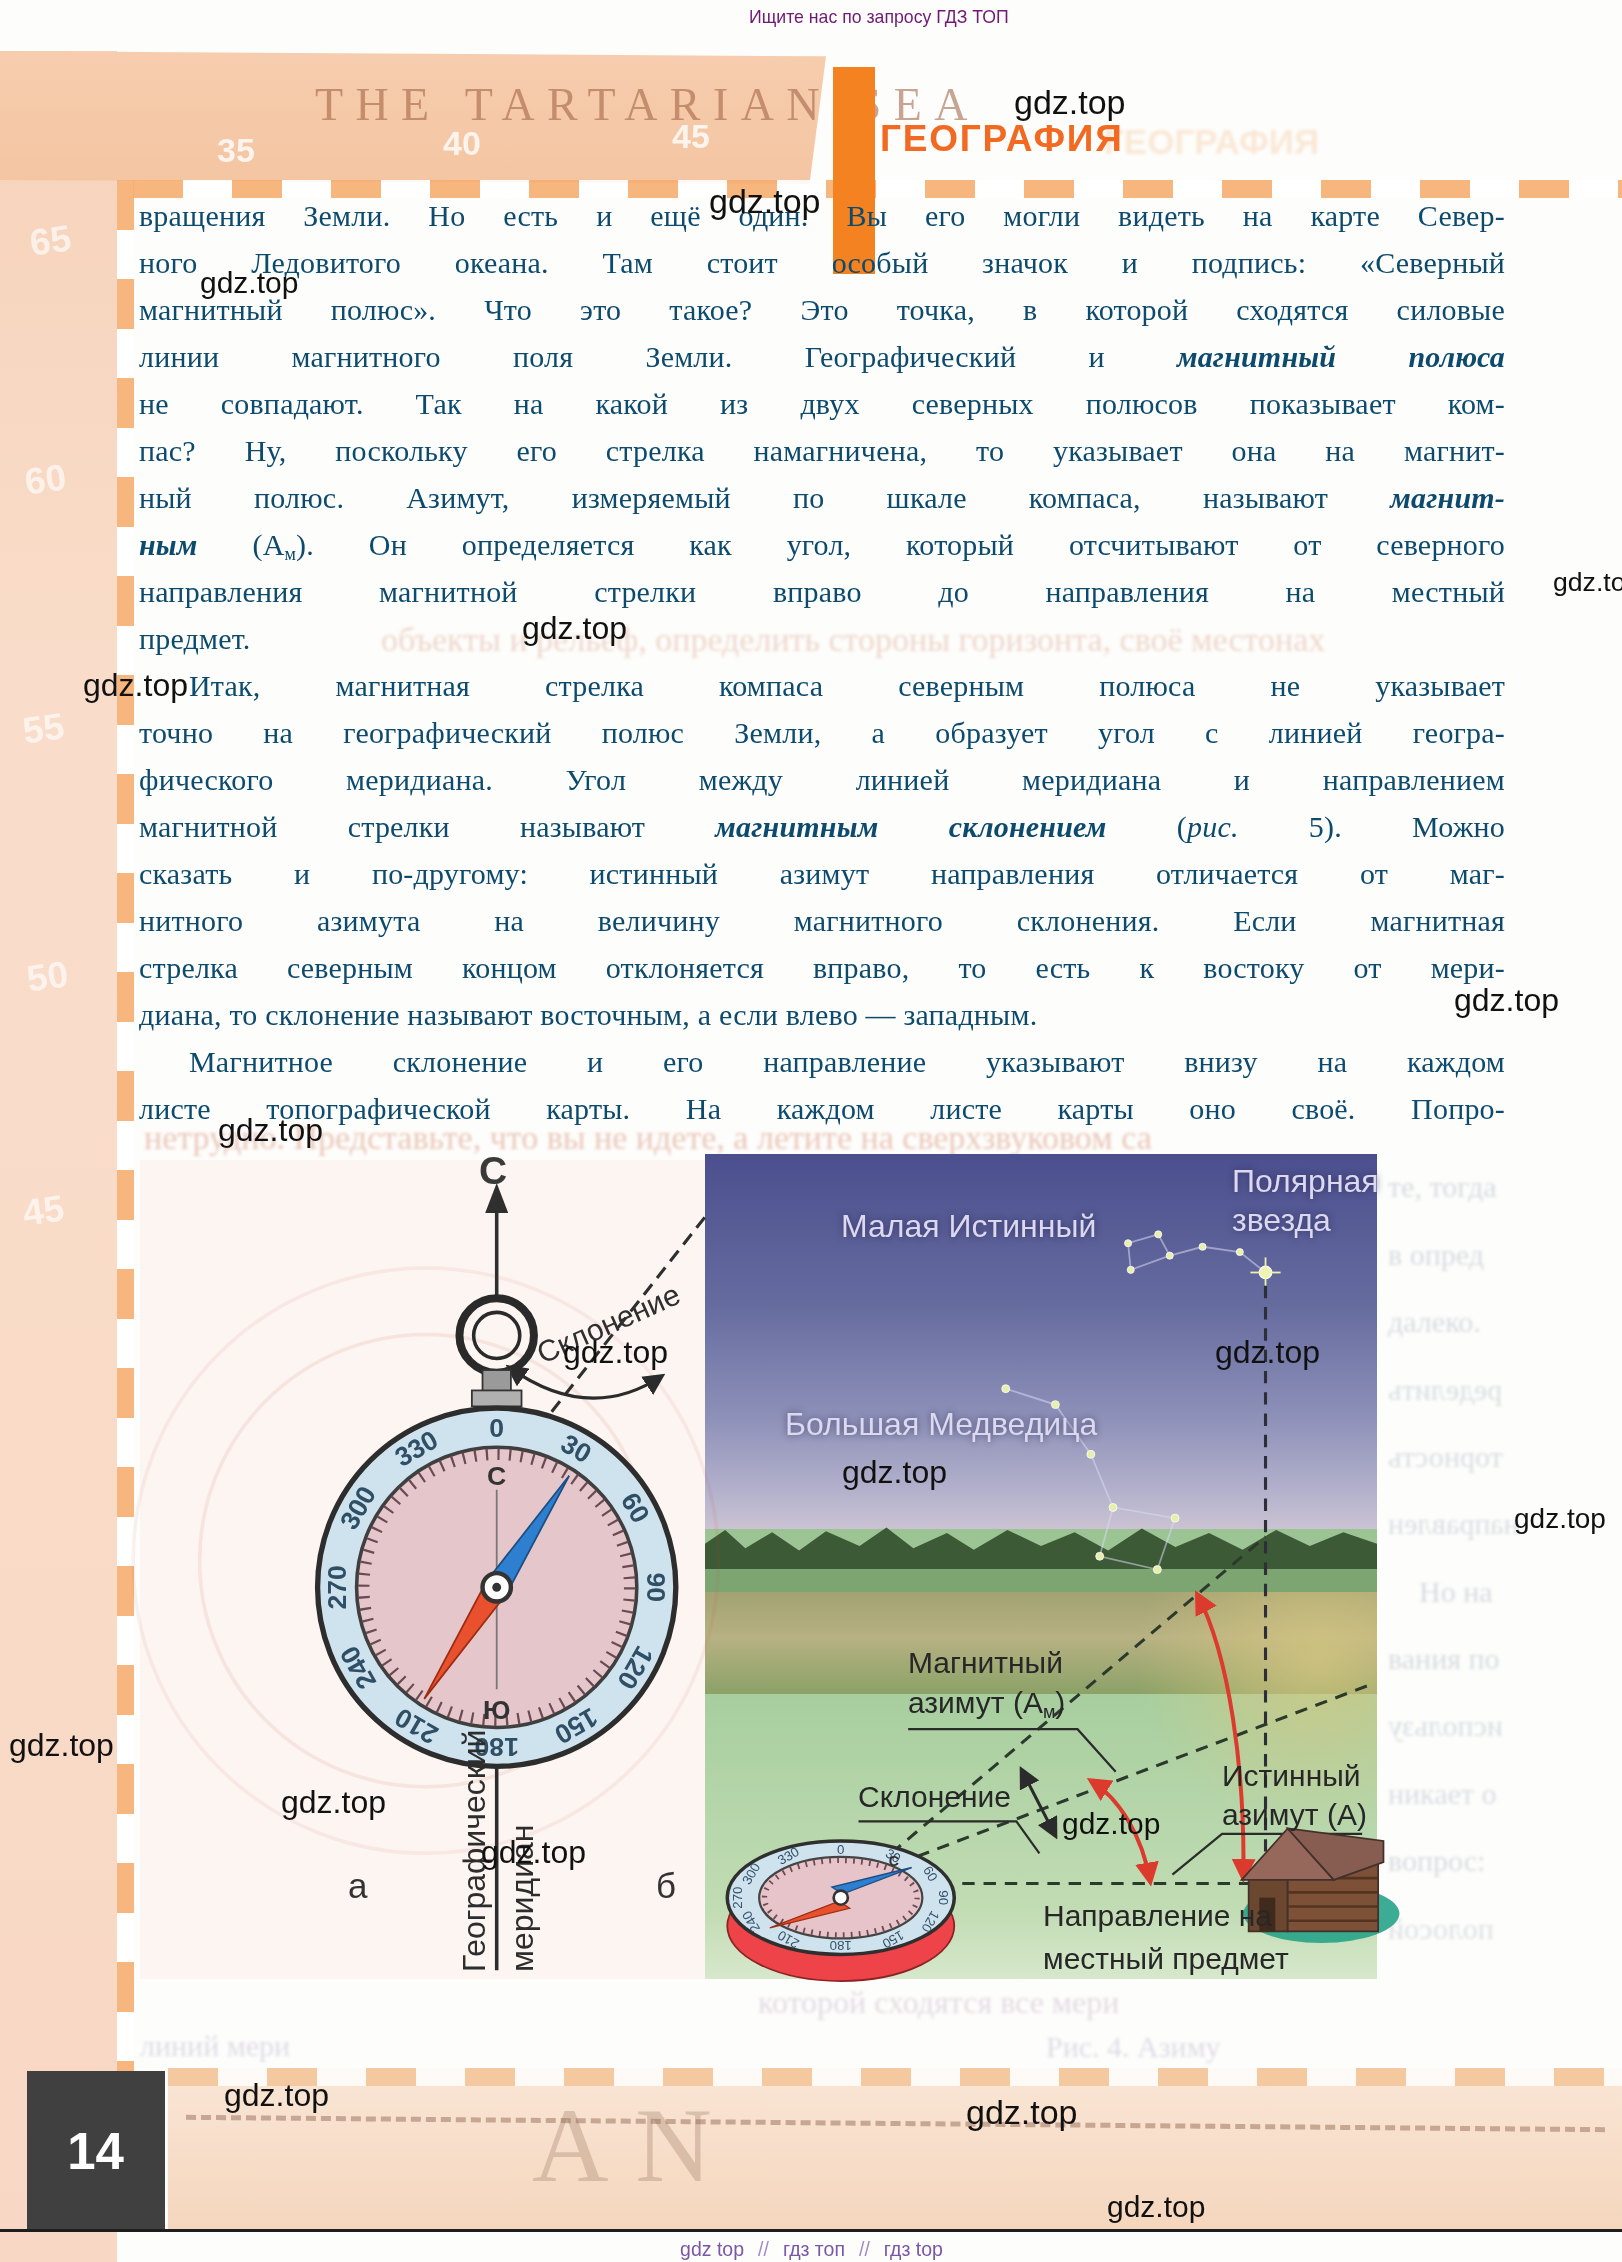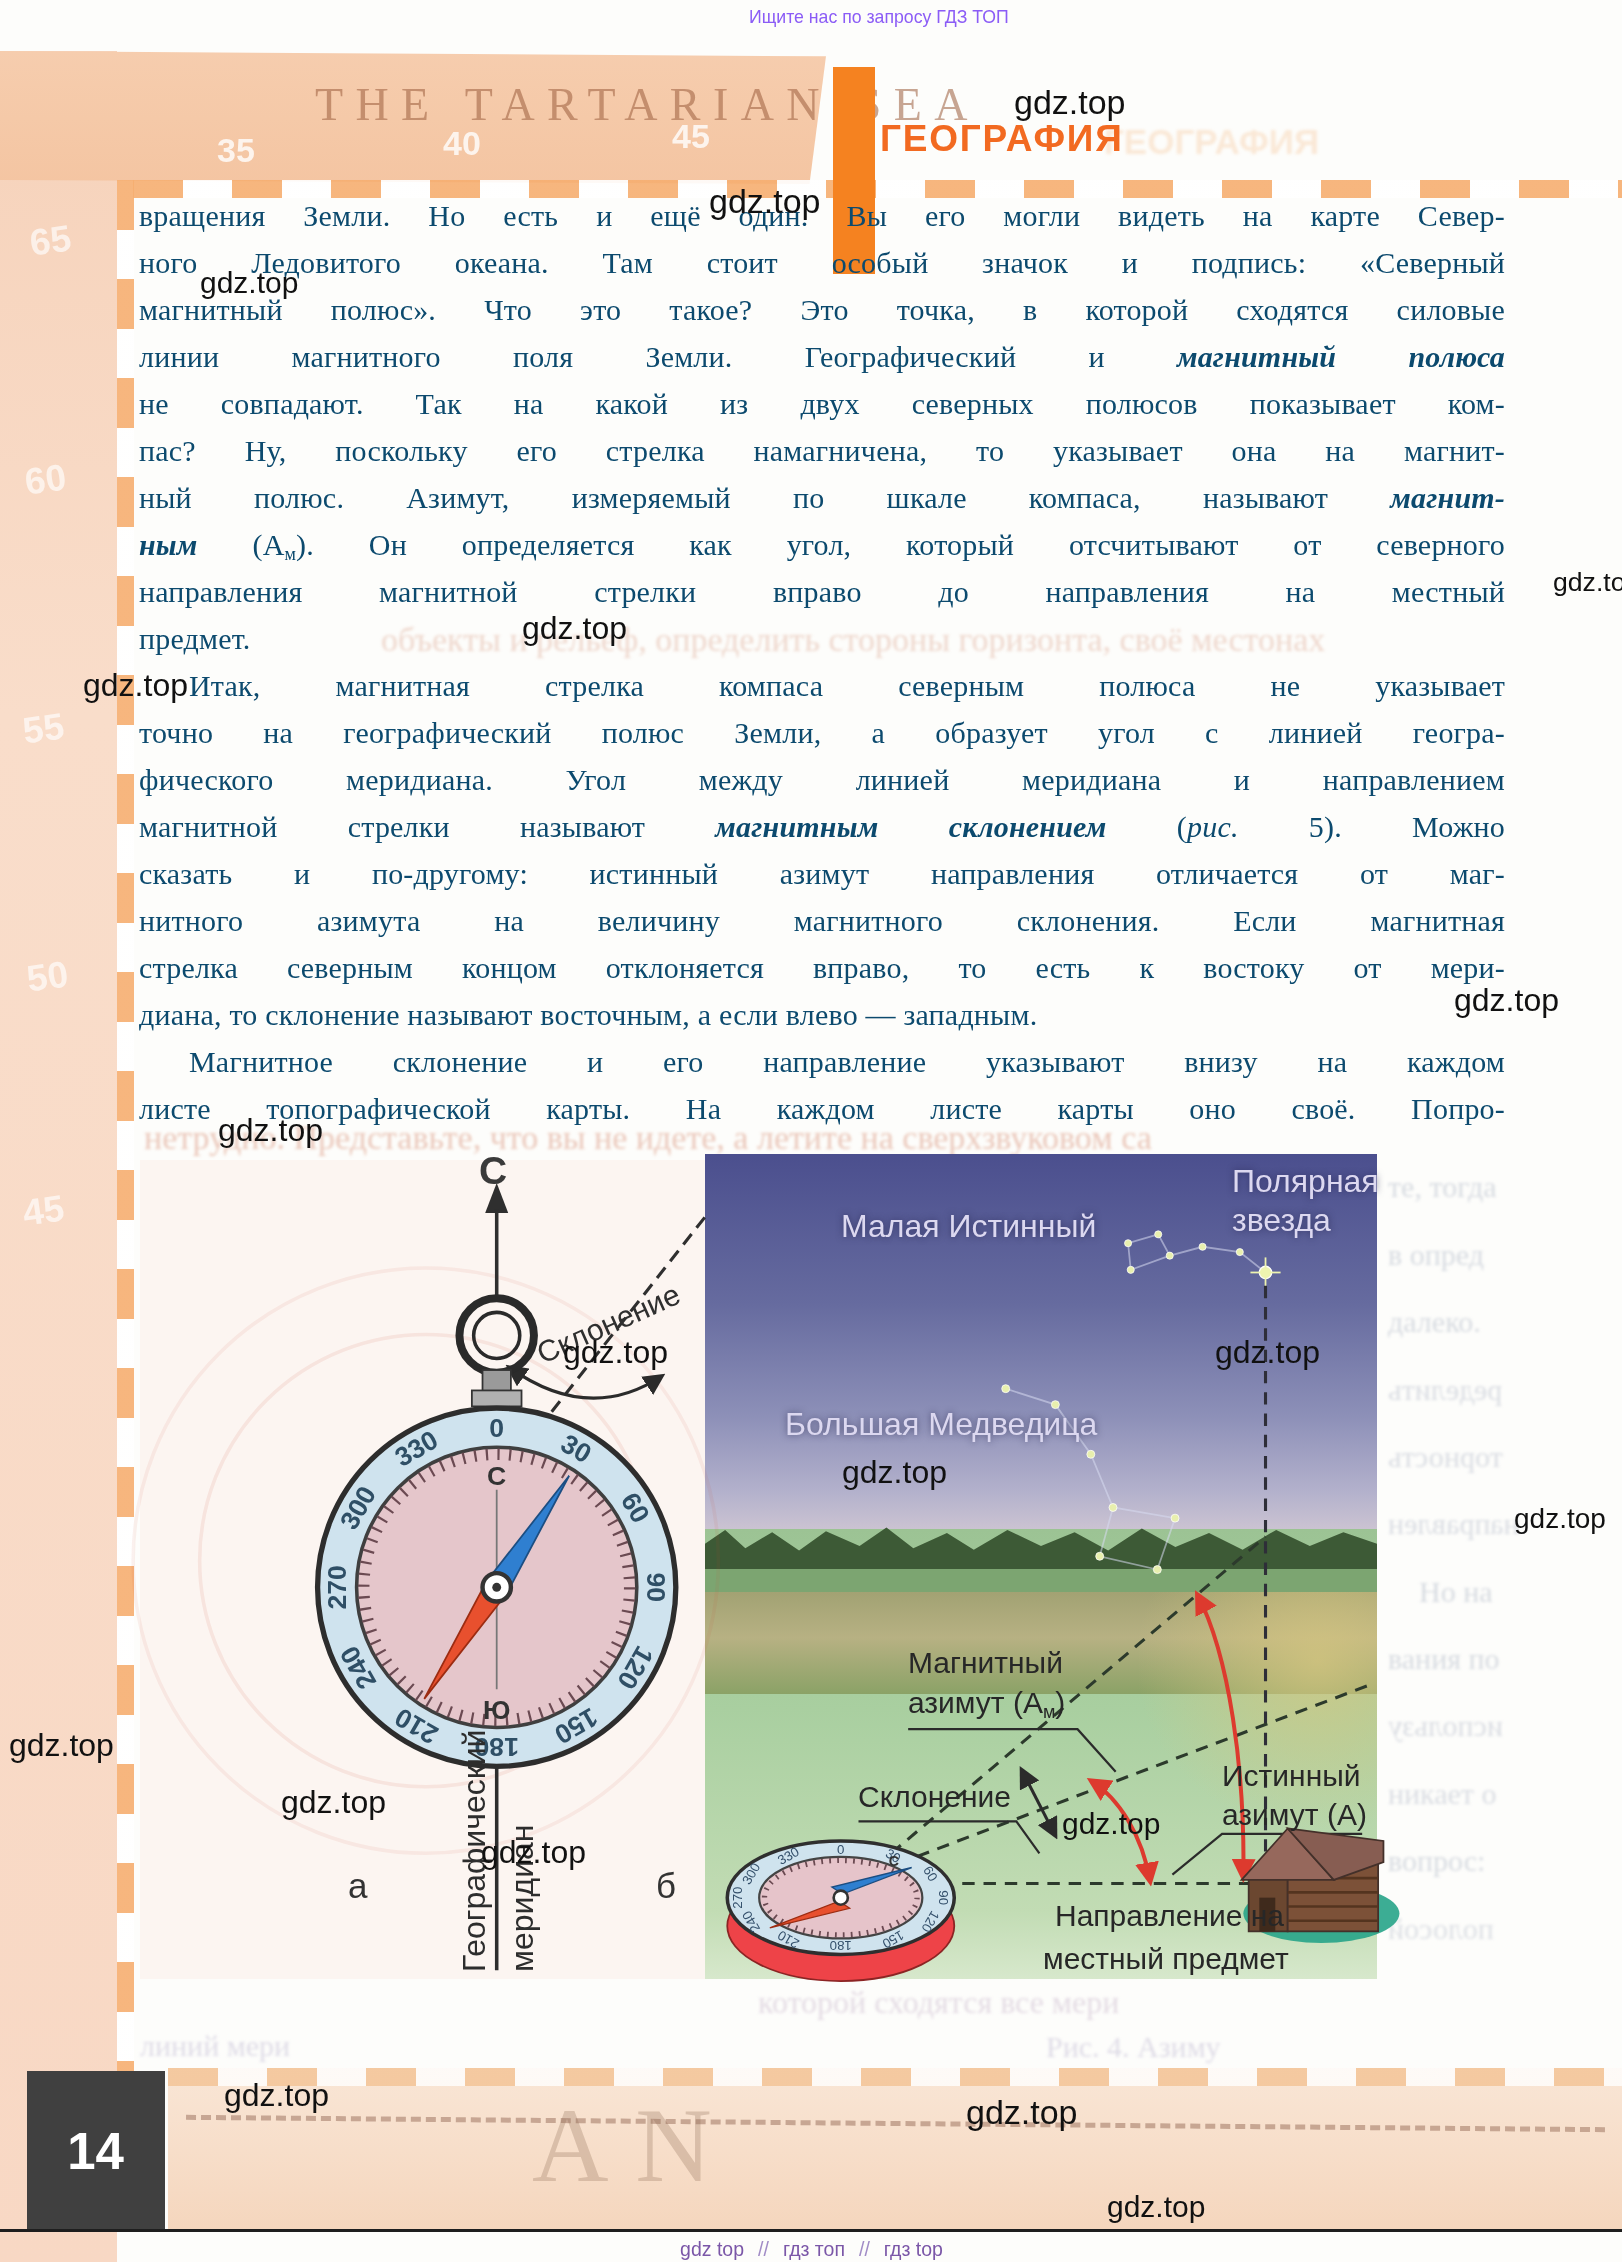--- a/index.html
+++ b/index.html
@@ -14,21 +14,21 @@
              letter-spacing:12.4px;color:rgba(155,92,60,.55);z-index:2;white-space:nowrap;}
   .map-num{color:rgba(255,255,255,.8);font-size:34px;font-weight:bold;z-index:2;}
   .lm-num{color:rgba(255,255,255,.65);font-size:37px;font-weight:bold;z-index:2;transform:rotate(-8deg);}
   #chk-top{left:133px;top:180px;width:1490px;height:17.7px;z-index:2;opacity:.9;
     background:repeating-linear-gradient(90deg,#f6ae70 0 50px,#fff 50px 99px);}
   #chk-left{left:117px;top:180px;width:17px;height:1906px;z-index:2;opacity:.9;
     background:repeating-linear-gradient(180deg,#f6ae70 0 50px,#fff 50px 99px);}
   #orange-bar{left:833px;top:67px;width:42px;height:207px;background:#f58220;z-index:2;}
   #subject{left:880px;top:118px;font-size:37px;font-weight:bold;letter-spacing:1.8px;color:#f26a21;z-index:3;}
   #subject-ghost{left:1104px;top:122px;font-size:35px;font-weight:bold;color:rgba(242,150,70,.20);filter:blur(1.8px);z-index:2;}
-  #promo{left:749px;top:7px;font-size:17.7px;color:#8b5cf6;z-index:9;}
+  #promo{left:749px;top:7px;font-size:17.7px;color:#701a75;z-index:9;}
   
   #body-text{left:139px;top:192px;width:1366px;z-index:4;font-family:"Liberation Serif",serif;
              font-size:30px;line-height:47px;color:#0c4a6e;letter-spacing:0.2px;}
   .line{text-align:justify;text-align-last:justify;height:47px;white-space:nowrap;}
   .line.nj{text-align-last:left;}
   .line.ind{text-indent:50px;}
   .seg-bi{font-weight:bold;font-style:italic;}
   .seg-i{font-style:italic;}
   .seg-sub{font-size:.6em;vertical-align:-.3em;}
   
@@ -170,21 +170,21 @@
   </div>
   <div class="abs skylabel" style="left:1232px;top:1163px;">Полярная</div>
   <div class="abs skylabel" style="left:1232px;top:1202px;">звезда</div>
   <div class="abs skylabel" style="left:841px;top:1208px;">Малая Истинный</div>
   <div class="abs skylabel" style="left:785px;top:1406px;">Большая Медведица</div>
   <div class="abs glabel" style="left:908px;top:1646px;">Магнитный</div>
   <div class="abs glabel" style="left:908px;top:1686px;"><span>азимут (А</span><span class="seg-sub">м</span><span>)</span></div>
   <div class="abs glabel" style="left:858px;top:1780px;">Склонение</div>
   <div class="abs glabel" style="left:1222px;top:1759px;">Истинный</div>
   <div class="abs glabel" style="left:1222px;top:1798px;">азимут (А)</div>
-  <div class="abs glabel" style="left:1043px;top:1899px;margin-left:12px;">Направление на</div>
+  <div class="abs glabel" style="left:1043px;top:1899px;">Направление на</div>
   <div class="abs glabel" style="left:1043px;top:1942px;">местный предмет</div>
   <div class="abs figletter" style="left:656px;top:1866px;">б</div>
 
   <svg id="svg-art" class="abs" width="1623" height="2263" viewBox="0 0 1830 2552">
     <defs>
       <marker id="ah" viewBox="0 0 10 10" refX="8" refY="5" markerWidth="7" markerHeight="7" orient="auto-start-reverse">
           <path d="M0,0 L10,5 L0,10 z" fill="#2b2b2b"></path>
         </marker>
       <marker id="ahr" viewBox="0 0 10 10" refX="8" refY="5" markerWidth="6" markerHeight="6" orient="auto-start-reverse">
           <path d="M0,0 L10,5 L0,10 z" fill="#dd3a2e"></path>

